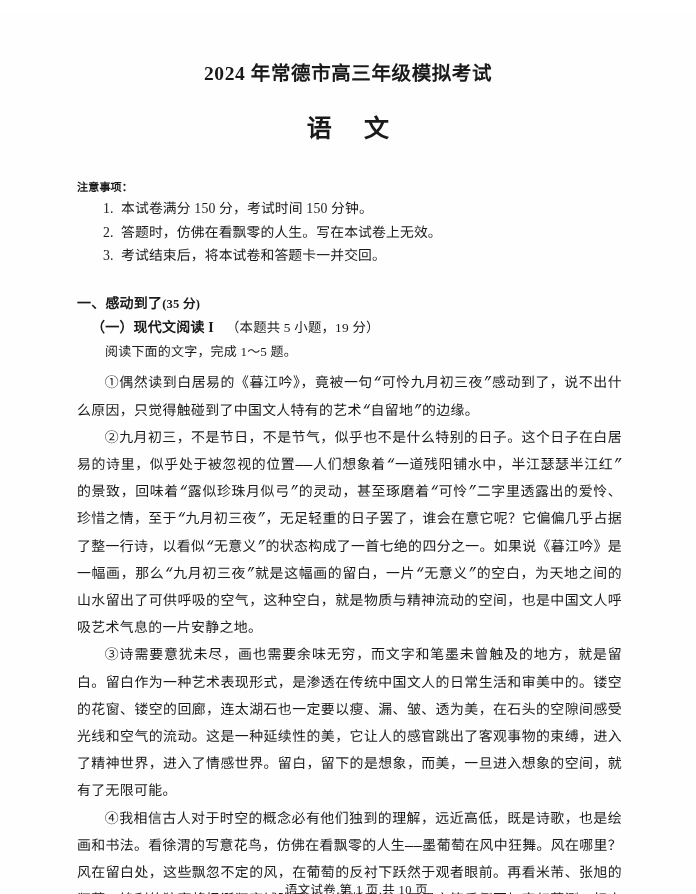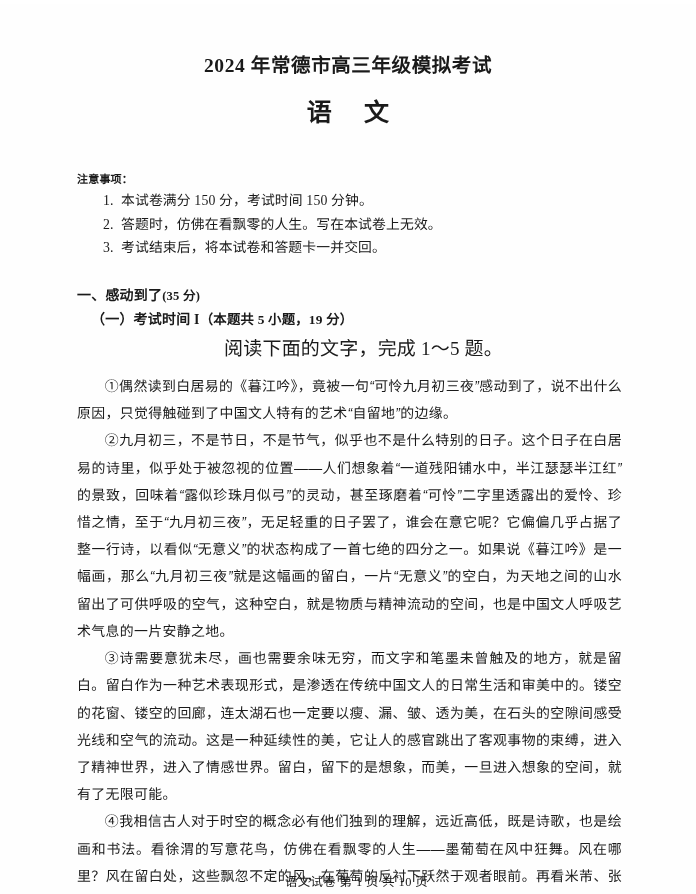--- a/index.html
+++ b/index.html
@@ -24,21 +24,21 @@
     height: 894px;
     background: #fefefe;
   }
 
   
   .doc-title {
     text-align: center;
     font-size: 19.5px;
     font-weight: bold;
     letter-spacing: 0.6px;
-    margin: 4px;
+    margin: 12px;
     padding-top: 49px;
     line-height: 1.3;
     font-family: "Liberation Serif", "DejaVu Serif", serif;
   }
   .doc-subject {
     text-align: center;
     font-size: 25px;
     font-weight: bold;
     letter-spacing: 13px;
     text-indent: 13px;
@@ -94,45 +94,45 @@
   }
   .subsection-heading {
     font-size: 14px;
     font-weight: bold;
     margin: 0;
     padding-left: 14px;
     line-height: 1.74;
     letter-spacing: 0.2px;
   }
   .subsection-heading .meta {
-    font-weight: bold;
+    font-weight: normal;
     font-size: 13.4px;
+    margin-left: 12px;
   }
   .instruction {
-    font-size: 19px;
+    font-size: 13px;
     margin: 0;
     padding-left: 28px;
     line-height: 1.78;
     letter-spacing: 0.2px;
-    text-align: center;
   }
 
   
   .passage {
     margin-top: 7px;
   }
   .passage p {
     margin: 0;
     font-size: 13.9px;
     line-height: 27.2px;
     text-align: justify;
     text-justify: inter-ideograph;
     text-indent: 2em;
     letter-spacing: 0.35px;
-    font-family: Liberation Sans, sans-serif;
+    font-family: Liberation Mono, monospace;
     font-style: italic;
     font-synthesis: none;
   }
   .passage p .marker {
     font-style: normal;
   }
 
   
   .footer {
     position: absolute;
@@ -168,21 +168,21 @@
         <span class="num">2.</span><span>答题时，仿佛在看飘零的人生。写在本试卷上无效。</span>
       </p>
       <p class="notice-item">
         <span class="num">3.</span><span>考试结束后，将本试卷和答题卡一并交回。</span>
       </p>
     </section>
 
     <section>
       <p class="section-heading"><span>一、感动到了</span><span class="pts">(35 分)</span></p>
 
-      <p class="subsection-heading"><span>（一）考试时间 I</span><span class="meta">（本题共 5 小题，19 分）</span></p>
+      <p class="subsection-heading"><span>（一）现代文阅读 I</span><span class="meta">（本题共 5 小题，19 分）</span></p>
 
       <p class="instruction">阅读下面的文字，完成 1～5 题。</p>
 
       <div class="passage">
         <p><span class="marker">①</span><span>偶然读到白居易的《暮江吟》，竟被一句“可怜九月初三夜”感动到了，说不出什么原因，只觉得触碰到了中国文人特有的艺术“自留地”的边缘。</span></p>
         <p><span class="marker">②</span><span>九月初三，不是节日，不是节气，似乎也不是什么特别的日子。这个日子在白居易的诗里，似乎处于被忽视的位置——人们想象着“一道残阳铺水中，半江瑟瑟半江红”的景致，回味着“露似珍珠月似弓”的灵动，甚至琢磨着“可怜”二字里透露出的爱怜、珍惜之情，至于“九月初三夜”，无足轻重的日子罢了，谁会在意它呢？它偏偏几乎占据了整一行诗，以看似“无意义”的状态构成了一首七绝的四分之一。如果说《暮江吟》是一幅画，那么“九月初三夜”就是这幅画的留白，一片“无意义”的空白，为天地之间的山水留出了可供呼吸的空气，这种空白，就是物质与精神流动的空间，也是中国文人呼吸艺术气息的一片安静之地。</span></p>
         <p><span class="marker">③</span><span>诗需要意犹未尽，画也需要余味无穷，而文字和笔墨未曾触及的地方，就是留白。留白作为一种艺术表现形式，是渗透在传统中国文人的日常生活和审美中的。镂空的花窗、镂空的回廊，连太湖石也一定要以瘦、漏、皱、透为美，在石头的空隙间感受光线和空气的流动。这是一种延续性的美，它让人的感官跳出了客观事物的束缚，进入了精神世界，进入了情感世界。留白，留下的是想象，而美，一旦进入想象的空间，就有了无限可能。</span></p>
         <p><span class="marker">④</span><span>我相信古人对于时空的概念必有他们独到的理解，远近高低，既是诗歌，也是绘画和书法。看徐渭的写意花鸟，仿佛在看飘零的人生——墨葡萄在风中狂舞。风在哪里？风在留白处，这些飘忽不定的风，在葡萄的反衬下跃然于观者眼前。再看米芾、张旭的狂草，锋利的狼毫将怪诞狂妄铺陈开来，笔断意连，无墨之笔反倒更加变幻莫测，扣人心弦。</span></p>
       </div>
     </section>

